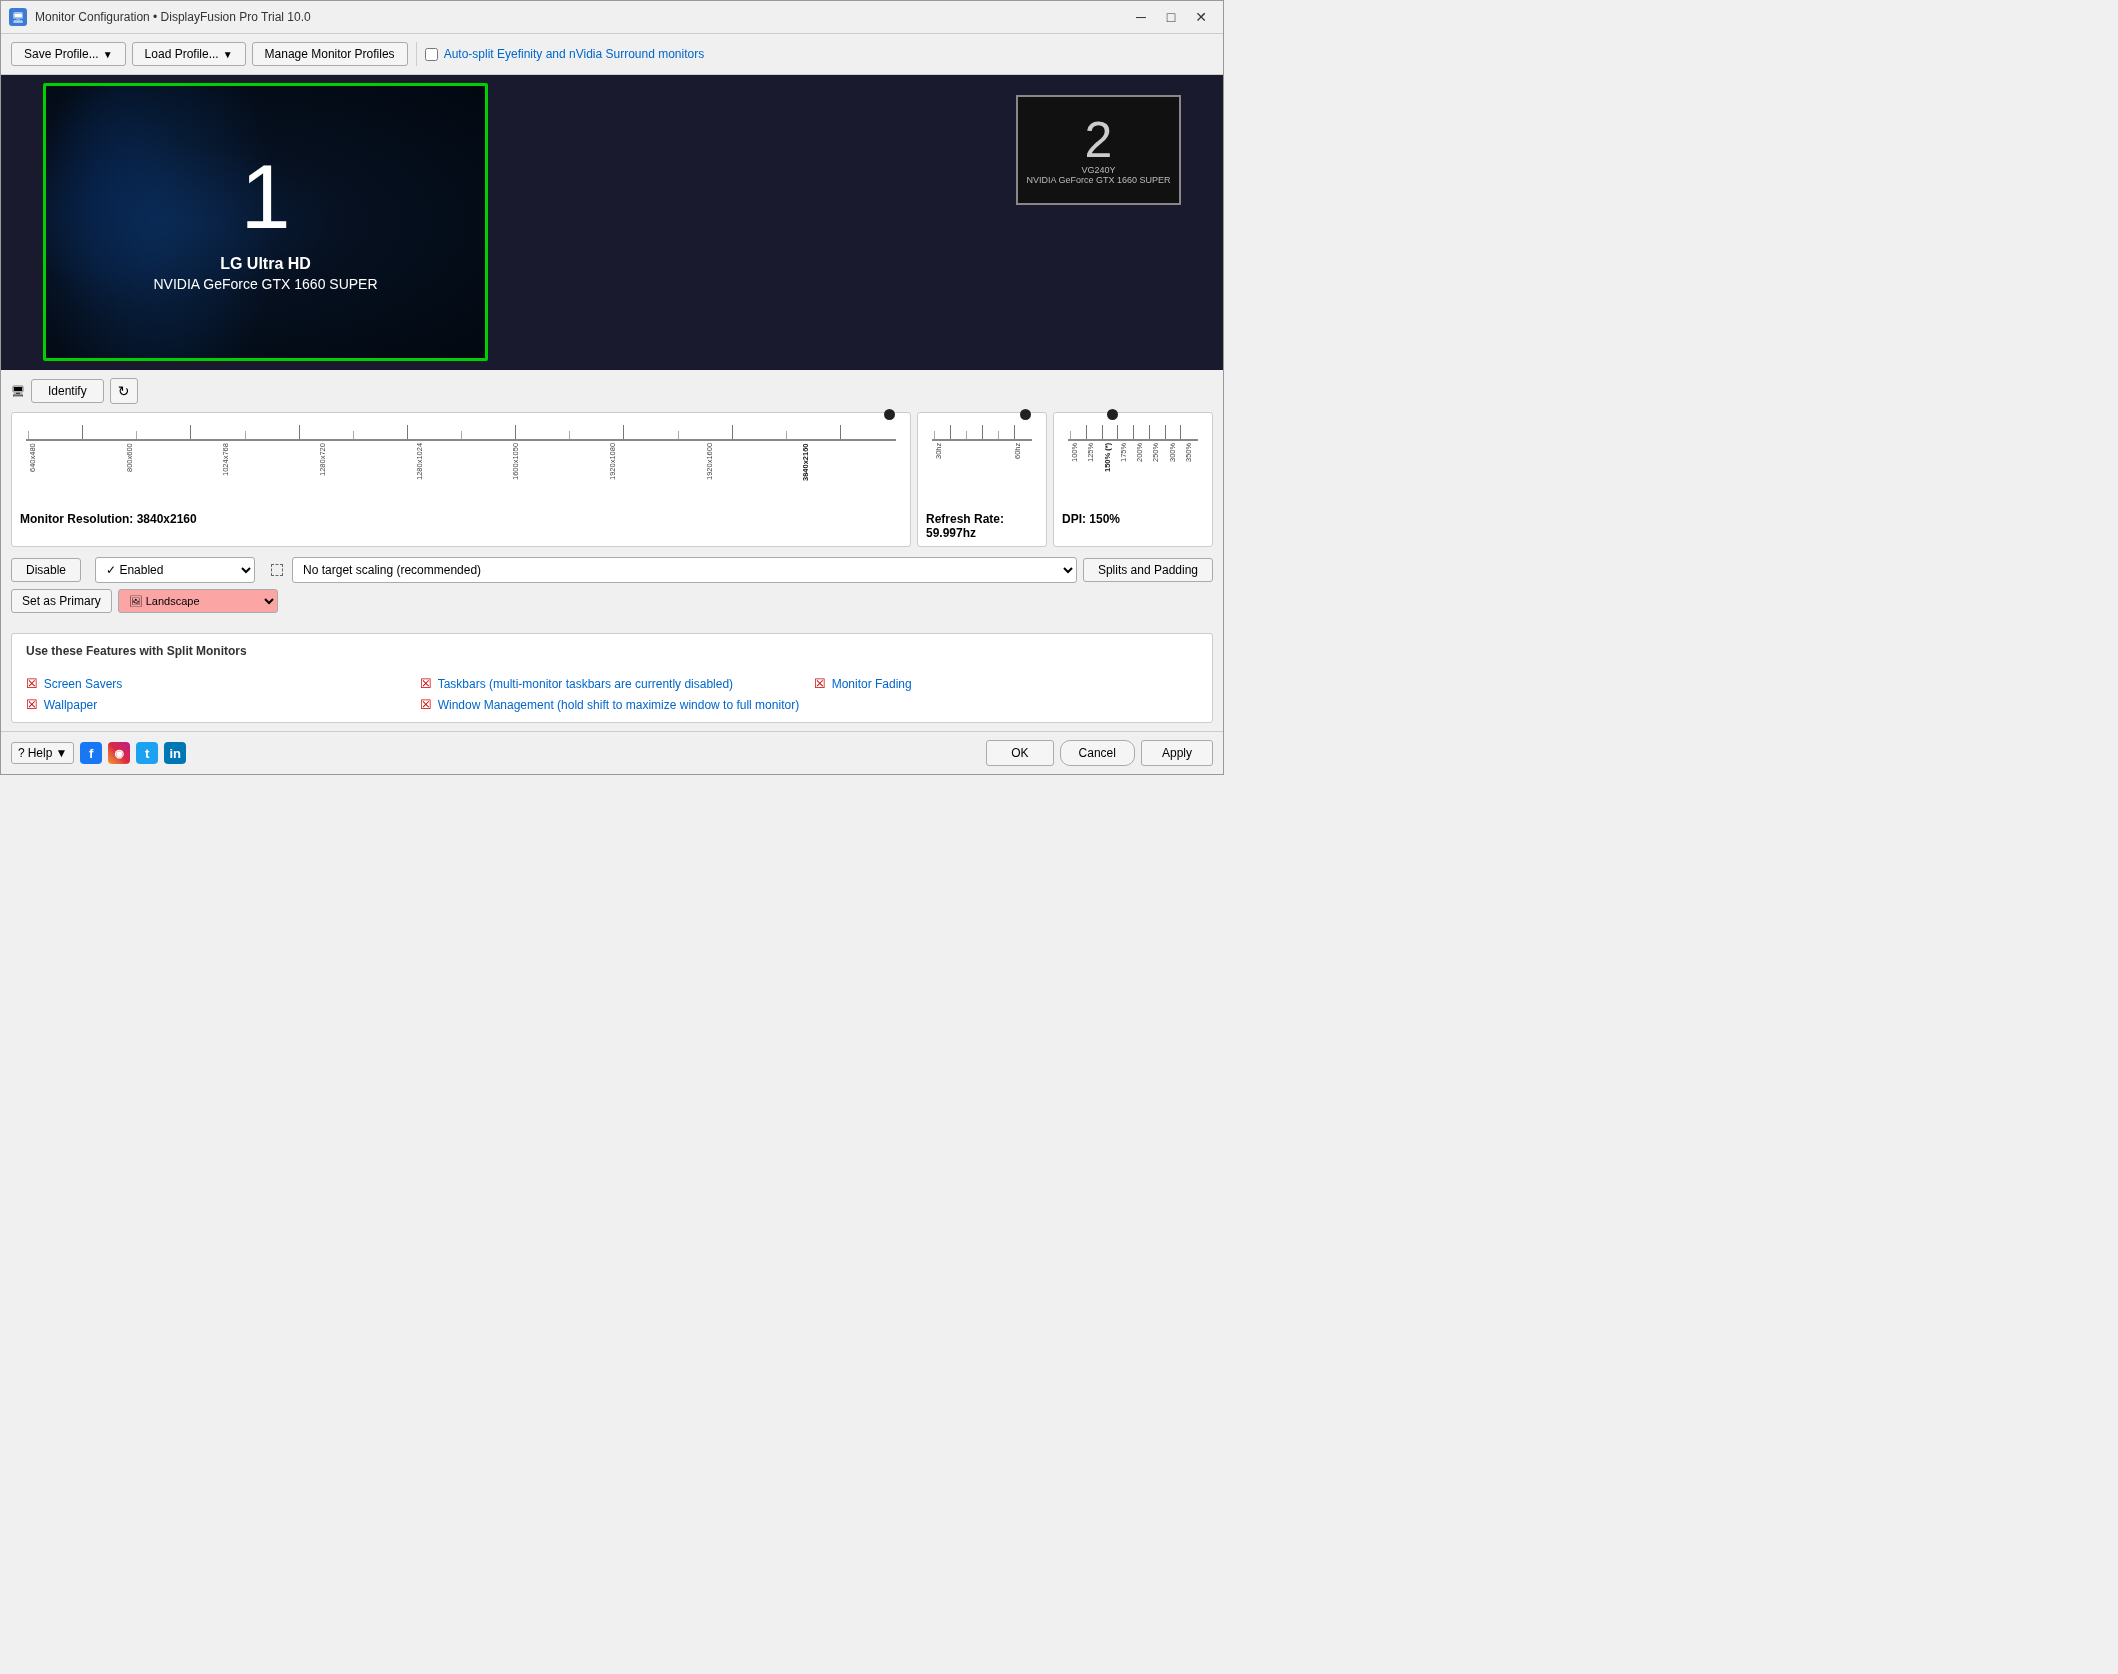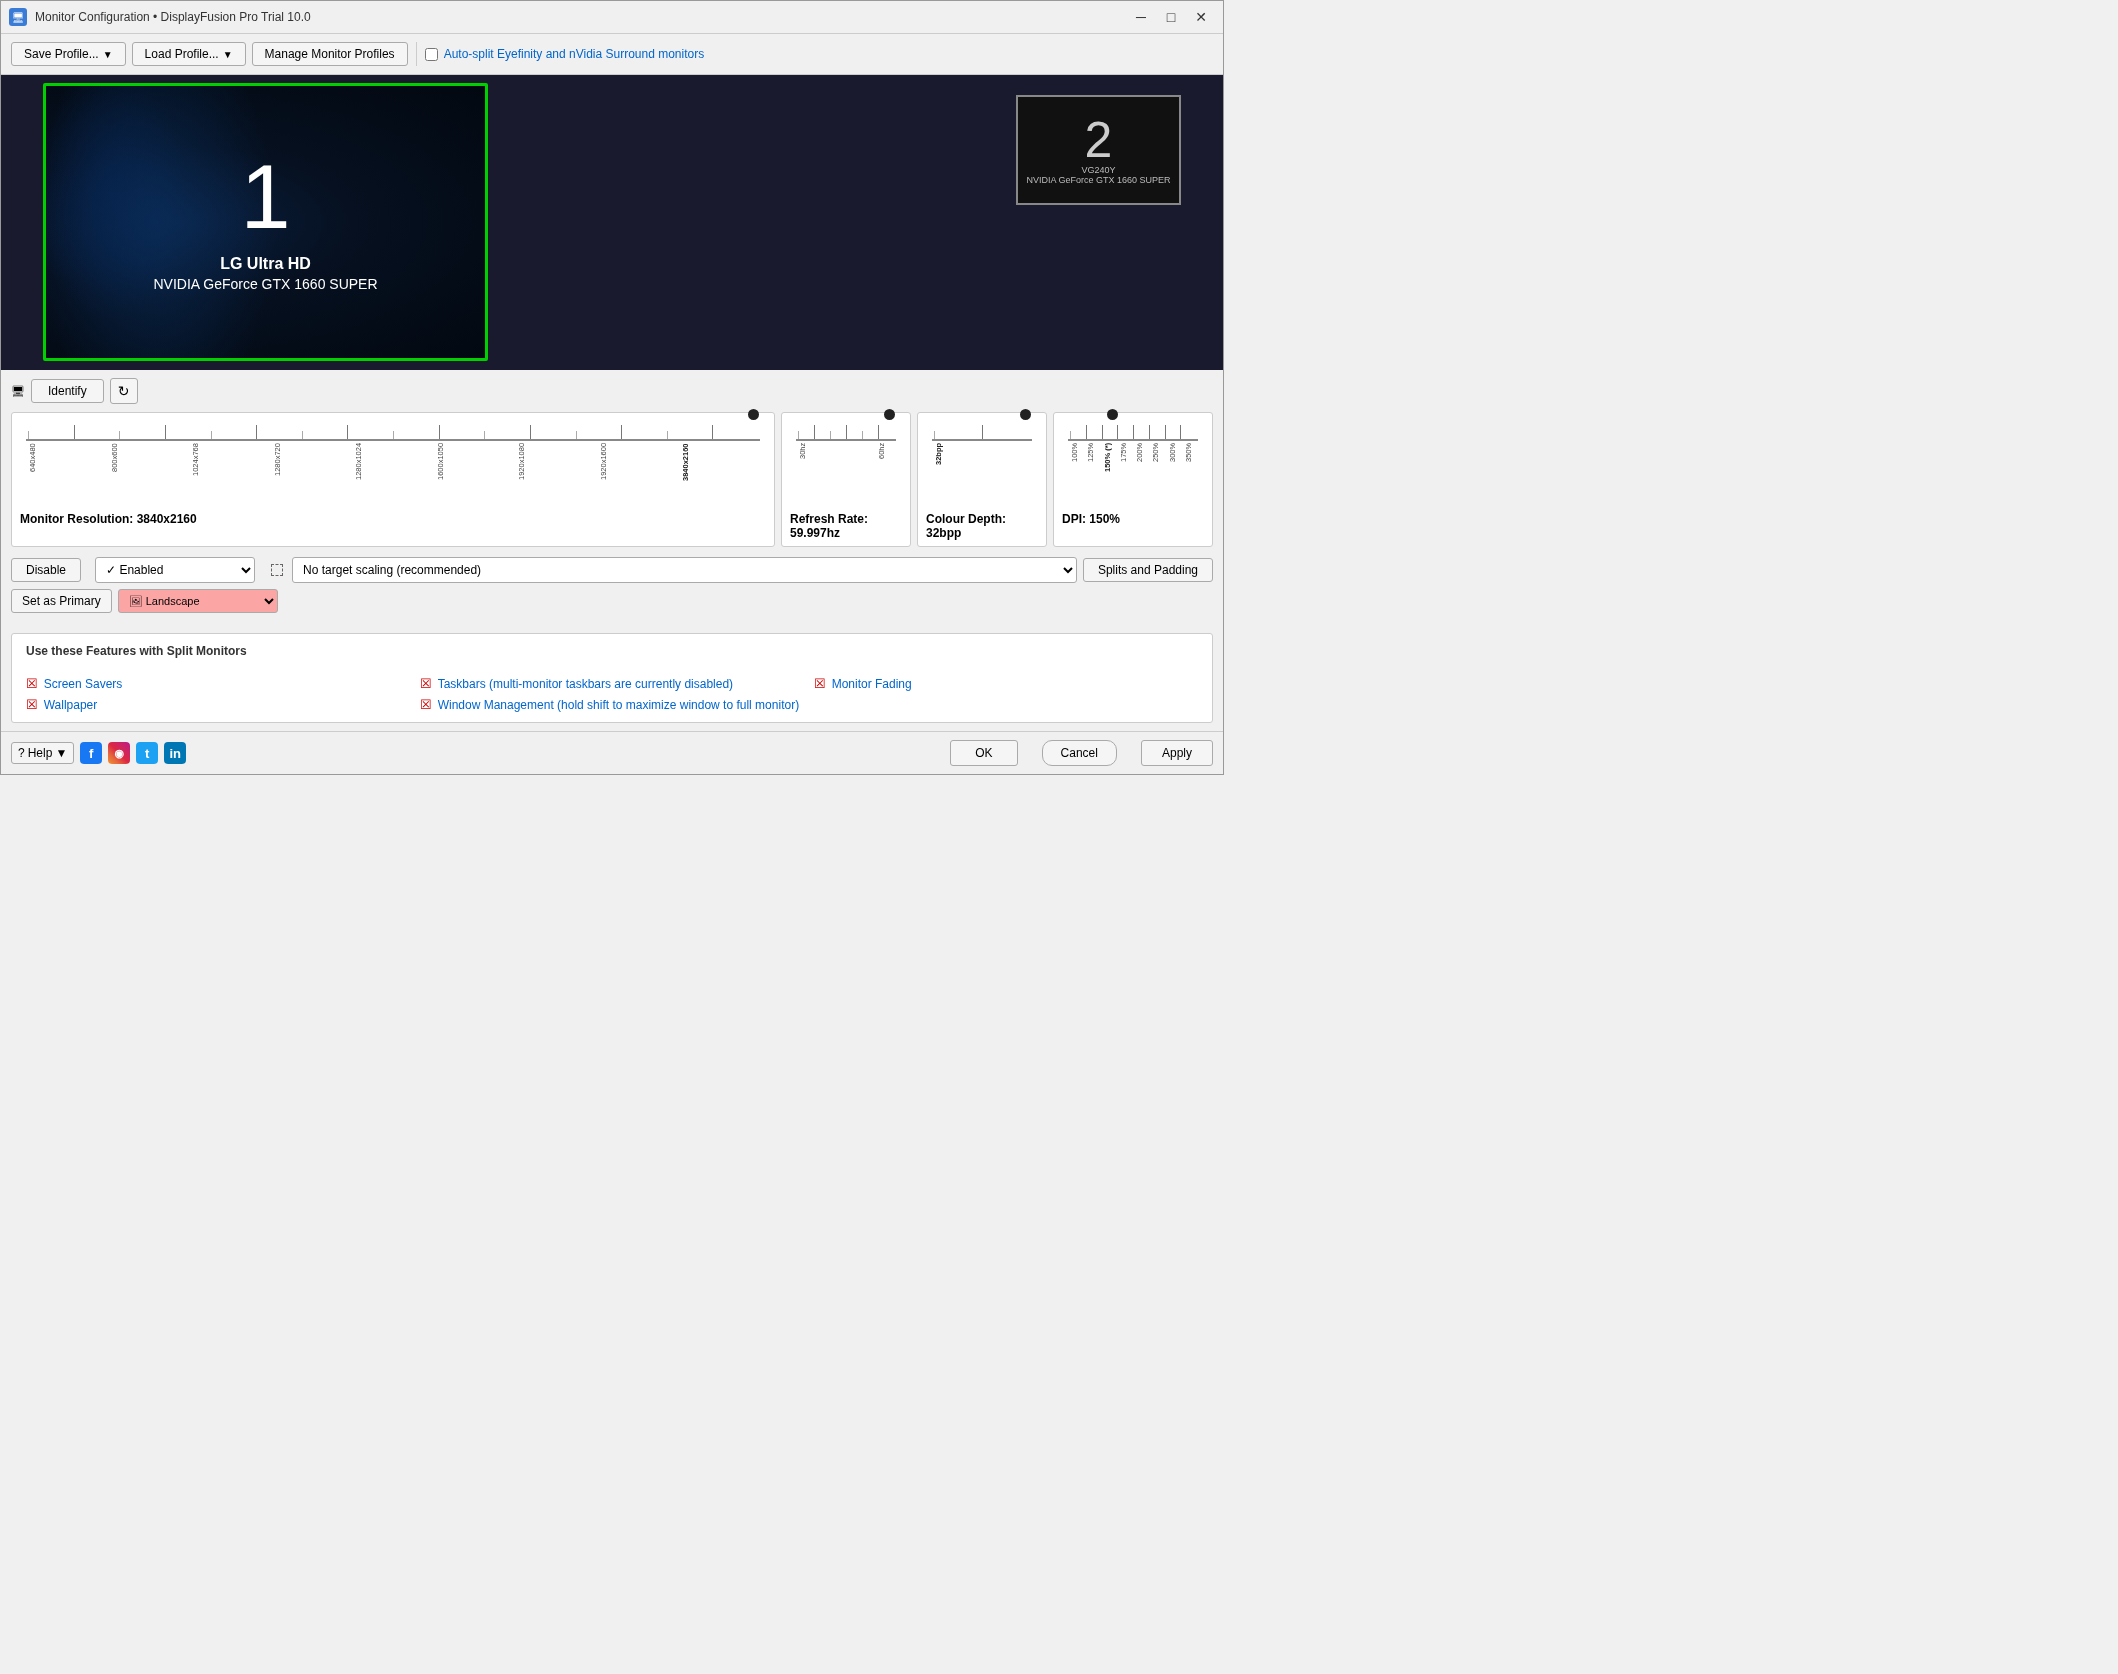--- a/index.html
+++ b/index.html
@@ -359,21 +359,21 @@
       cursor: pointer;
       font-size: 13px;
       font-weight: bold;
     }
     .social-fb { background: #1877f2; color: white; }
     .social-ig { background: linear-gradient(45deg, #f09433, #e6683c, #dc2743, #cc2366, #bc1888); color: white; }
     .social-tw { background: #1da1f2; color: white; }
     .social-li { background: #0077b5; color: white; }
     .footer-right {
       display: flex;
-      gap: 24px;
+      gap: 6px;
     }
     .btn-ok {
       padding: 5px 24px;
       border: 1px solid #aaa;
       background: #f5f5f5;
       border-radius: 3px;
       cursor: pointer;
       font-size: 12px;
     }
     .btn-cancel {
@@ -566,34 +566,20 @@
           </div>
           <div class="vertical-labels">
             <div class="vlabel">30hz</div>
             <div class="vlabel" style="flex:3;"></div>
             <div class="vlabel">60hz</div>
           </div>
         </div>
         <div class="rate-label">Refresh Rate: 59.997hz</div>
       </div>
 
-      <div class="slider-box slider-box-sm">
-        <div class="slider-container">
-          <div class="ruler-row">
-            <div class="tick"></div>
-            <div class="tick major-tick" style="position:relative;">
-              <div class="dot-indicator"></div>
-            </div>
-          </div>
-          <div class="vertical-labels">
-            <div class="vlabel" style="font-weight:bold;color:#222;">32bpp</div>
-          </div>
-        </div>
-        <div class="depth-label">Colour Depth: 32bpp</div>
-      </div>
 
       <div class="slider-box slider-box-dpi">
         <div class="slider-container">
           <div class="ruler-row">
             <div class="tick"></div>
             <div class="tick major-tick"></div>
             <div class="tick major-tick" style="position:relative;">
               <div class="dot-indicator"></div>
             </div>
             <div class="tick major-tick"></div>

